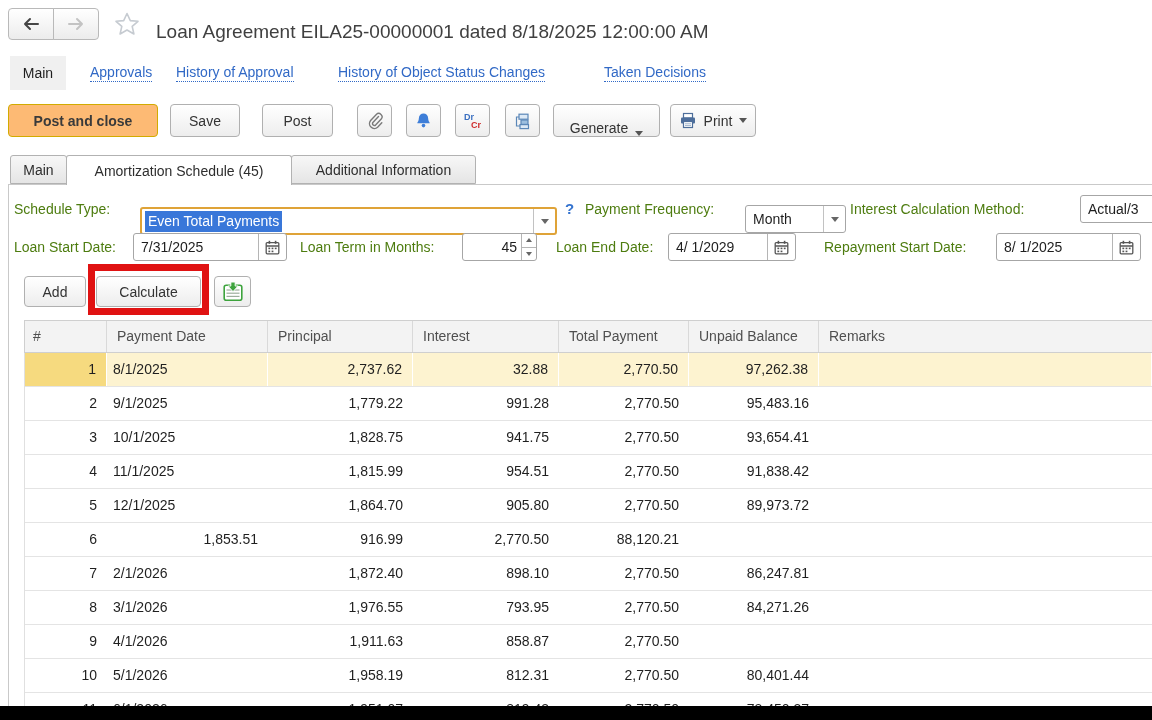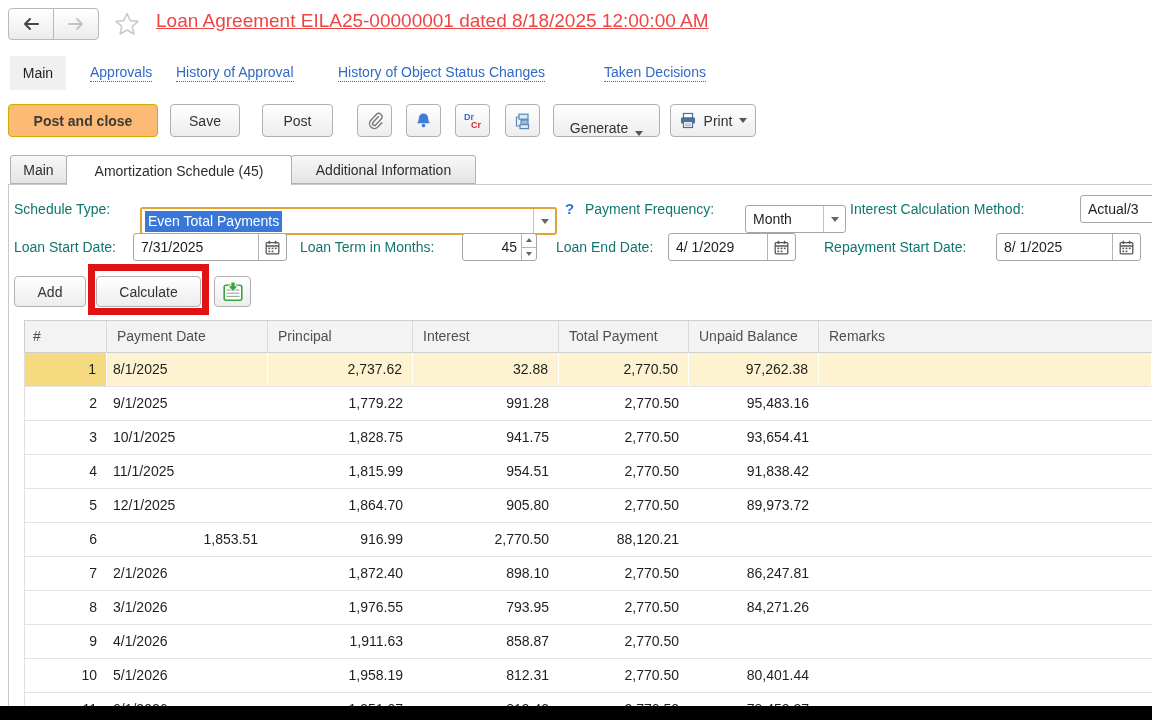--- a/index.html
+++ b/index.html
@@ -10,21 +10,21 @@
   }
   
   .histgroup { position:absolute; left:8px; top:8px; height:32px; display:flex; }
   .histbtn {
     width:46px; height:32px; border:1px solid #b9b9b9; background:linear-gradient(#fff,#ececec);
     display:flex; align-items:center; justify-content:center;
   }
   .histbtn.back { border-radius:4px 0 0 4px; }
   .histbtn.fwd  { border-radius:0 4px 4px 0; margin-left:-1px; }
   .star { position:absolute; left:110px; top:8px; width:34px; height:34px; display:flex; align-items:center; justify-content:center; }
-  .page-title { position:absolute; left:156px; top:10px; font-size:19px; color:#ef4444; white-space:nowrap;text-decoration:underline; }
+  .page-title { position:absolute; left:156px; top:21px; font-size:19px; color:#404040; white-space:nowrap; }
   
   .navtab-main { position:absolute; left:10px; top:56px; width:56px; height:34px; background:#f0f0f0;
     display:flex; align-items:center; justify-content:center; font-size:14px; color:#1e1e1e; }
   .navlink { position:absolute; top:64px; font-size:14px; color:#3169c6; text-decoration:none;
     border-bottom:1px dotted #3169c6; line-height:17px; white-space:nowrap; cursor:pointer; }
   
   .btn { position:absolute; top:104px; height:33px; border:1px solid #b0b0b0; border-radius:4px;
     background:linear-gradient(#ffffff,#ededed); font-size:14px; color:#333;
     display:flex; align-items:center; justify-content:center; gap:7px; cursor:pointer; }
   .btn-yellow { background:#fdba74; border-color:#d2ab00; font-weight:bold; color:#3a3a3a; }
@@ -33,21 +33,21 @@
   .drcr .dr { color:#3a6fc0; display:block; }
   .drcr .cr { color:#cf2d2d; display:block; padding-left:7px; }
   
   .subtab { position:absolute; top:155px; height:29px; border:1px solid #b2b2b2; border-radius:3px 3px 0 0;
     background:linear-gradient(#f7f7f7,#e5e5e5); display:flex; align-items:center; justify-content:center;
     font-size:14px; color:#2e2e2e; cursor:pointer; }
   .subtab.active { background:#fff; height:30px; border-bottom:none; z-index:3; }
   .panel-hline { position:absolute; left:8px; top:184px; width:1144px; height:1px; background:#c9c9c9; }
   .panel-vline { position:absolute; left:8px; top:184px; width:1px; height:536px; background:#c9c9c9; }
   
-  .flabel { position:absolute; height:28px; line-height:28px; font-size:14px; color:#0f766e; white-space:nowrap; }
+  .flabel { position:absolute; height:28px; line-height:28px; font-size:14px; color:#4d7c0f; white-space:nowrap; }
   .finput { position:absolute; height:28px; border:1px solid #a6a6a6; border-radius:3px; background:#fff;
     font-size:14px; color:#1e1e1e; display:flex; align-items:center; overflow:hidden; }
   .combo-focused { border:2px solid #dfa338;margin-top:12px; }
   .sel-text { background:#3977d9; color:#fff; padding:0 3px; margin-left:3px; line-height:21px; white-space:nowrap; }
   .plain-val { margin-left:7px; white-space:nowrap; }
   .num-val { margin-left:auto; padding-right:4px; }
   .dd-btn { margin-left:auto; width:22px; align-self:stretch; border-left:1px solid #c2c2c2;
     display:flex; align-items:center; justify-content:center; cursor:pointer; flex:none; }
   .dd-btn .caret { border-top-color:#666; }
   .cal-btn { margin-left:auto; width:28px; align-self:stretch; border-left:1px solid #b5b5b5;
@@ -237,21 +237,21 @@
           <rect x="9.8" y="0.8" width="1.6" height="3" fill="#555"></rect>
           <rect x="3.4" y="7.6" width="1.8" height="1.6" fill="#555"></rect>
           <rect x="6.6" y="7.6" width="1.8" height="1.6" fill="#555"></rect>
           <rect x="9.8" y="7.6" width="1.8" height="1.6" fill="#555"></rect>
           <rect x="3.4" y="10.6" width="1.8" height="1.6" fill="#555"></rect>
           <rect x="6.6" y="10.6" width="1.8" height="1.6" fill="#555"></rect>
         </svg>
     </span>
   </div>
 
-  <div class="abtn" style="left:14px;width:72px;">Add</div>
+  <div class="abtn" style="left:24px;width:62px;">Add</div>
   <div class="abtn" style="left:96px;width:105px;">Calculate</div>
   <div class="red-rect"></div>
   <div class="abtn" style="left:214px;width:37px;">
     <svg width="22" height="21" viewBox="0 0 22 21">
         <rect x="2.2" y="4.2" width="17.6" height="15" rx="2" fill="#fff" stroke="#3da33d" stroke-width="1.6"></rect>
         <line x1="4.5" y1="9" x2="17.5" y2="9" stroke="#9cae9c" stroke-width="1.2"></line>
         <line x1="4.5" y1="12.2" x2="17.5" y2="12.2" stroke="#9cae9c" stroke-width="1.2"></line>
         <line x1="4.5" y1="15.4" x2="17.5" y2="15.4" stroke="#9cae9c" stroke-width="1.2"></line>
         <path d="M8.8 1 h4.4 v4 h3 L11 10.6 5.8 5 h3 z" fill="#3da33d" stroke="#fff" stroke-width="1"></path>
       </svg>

